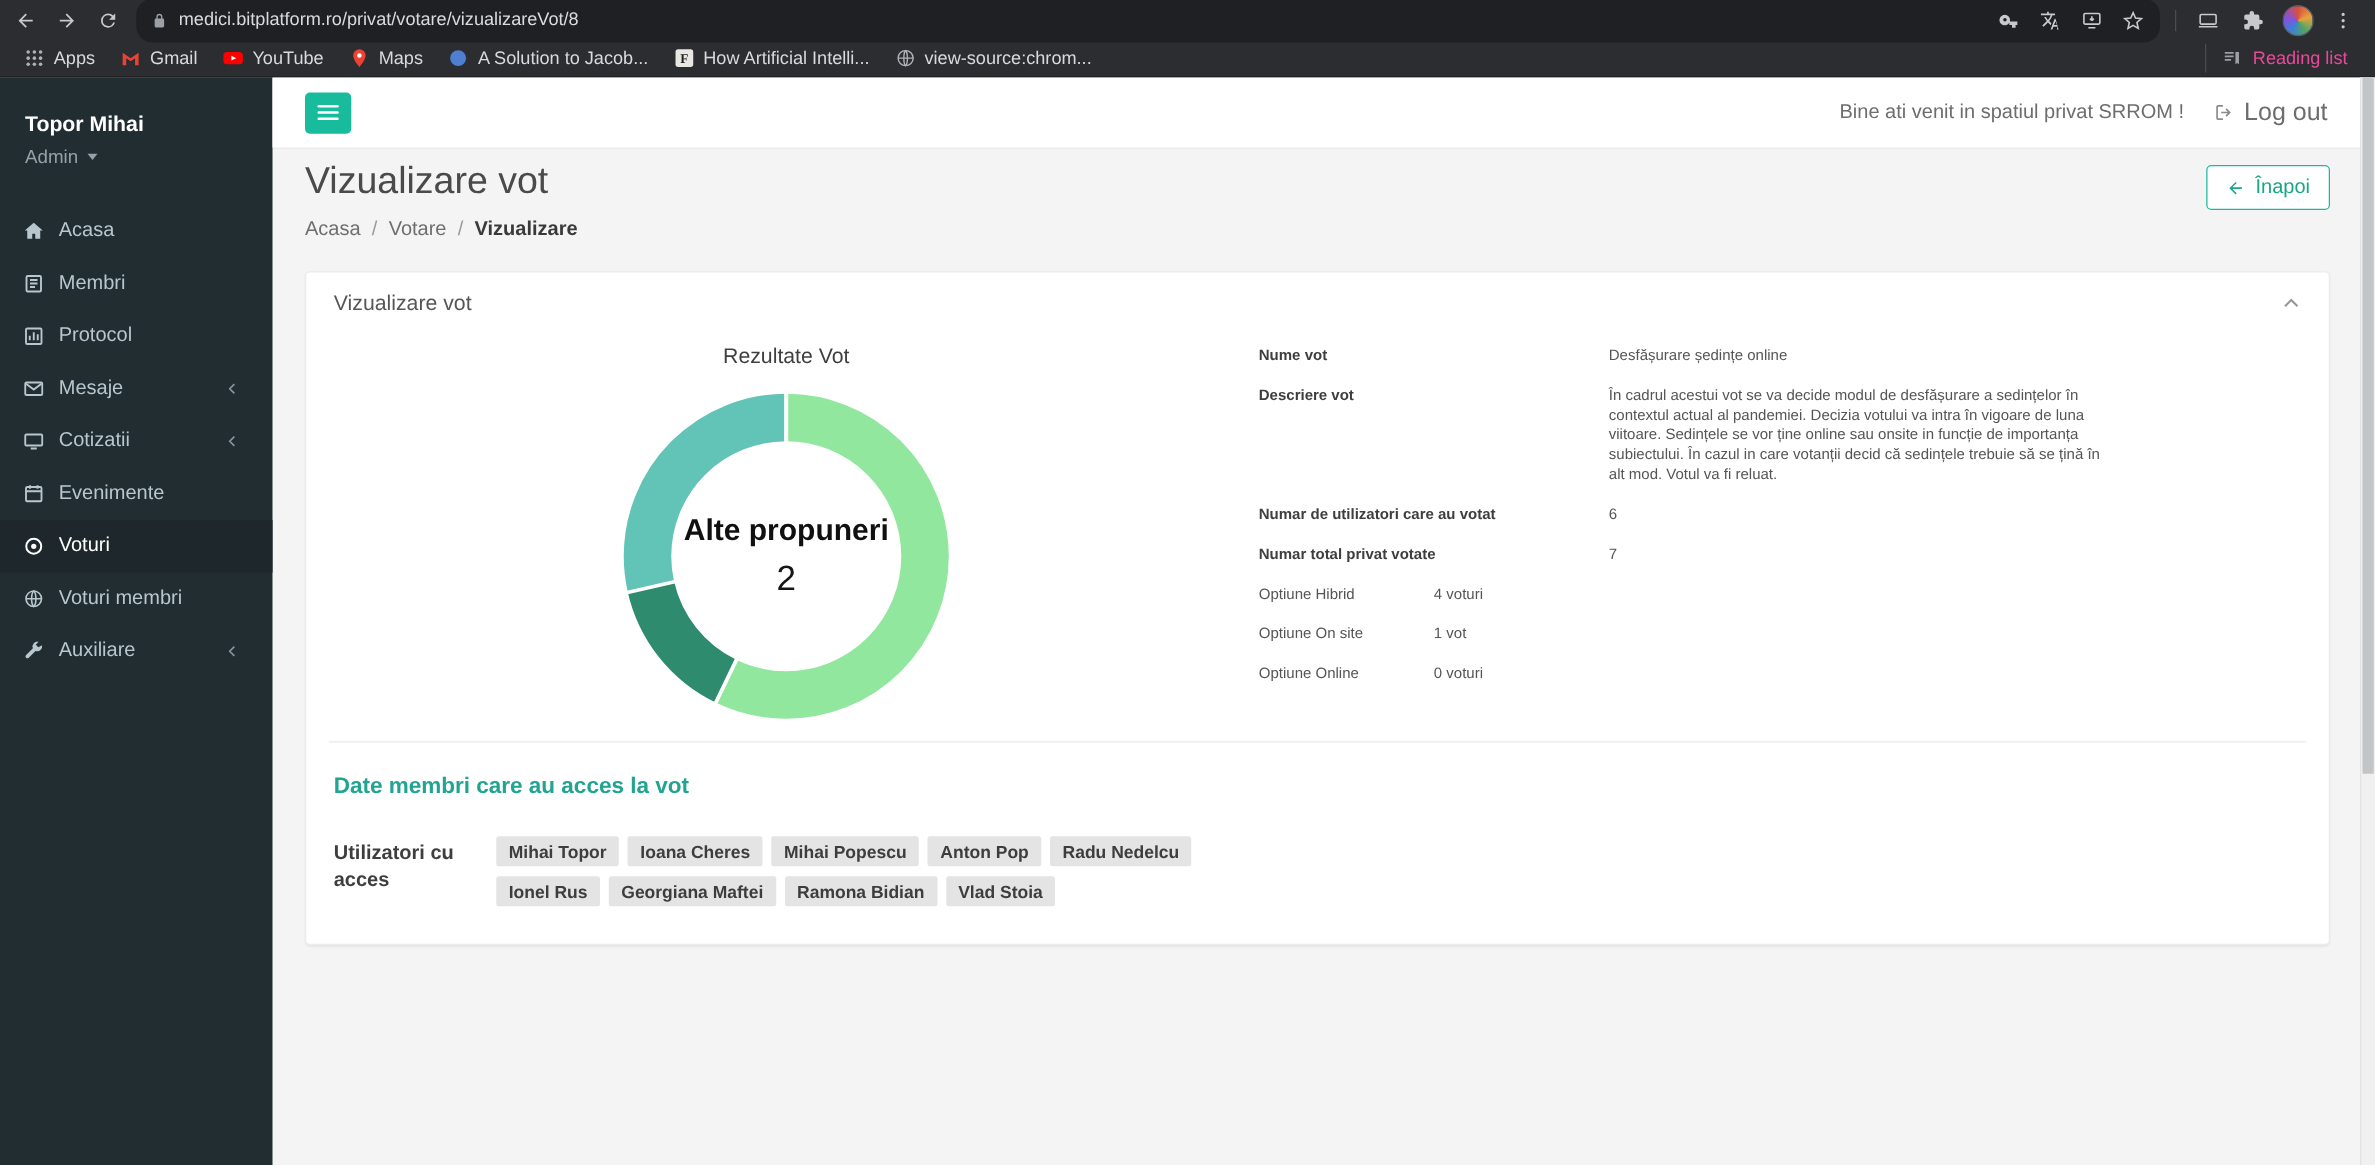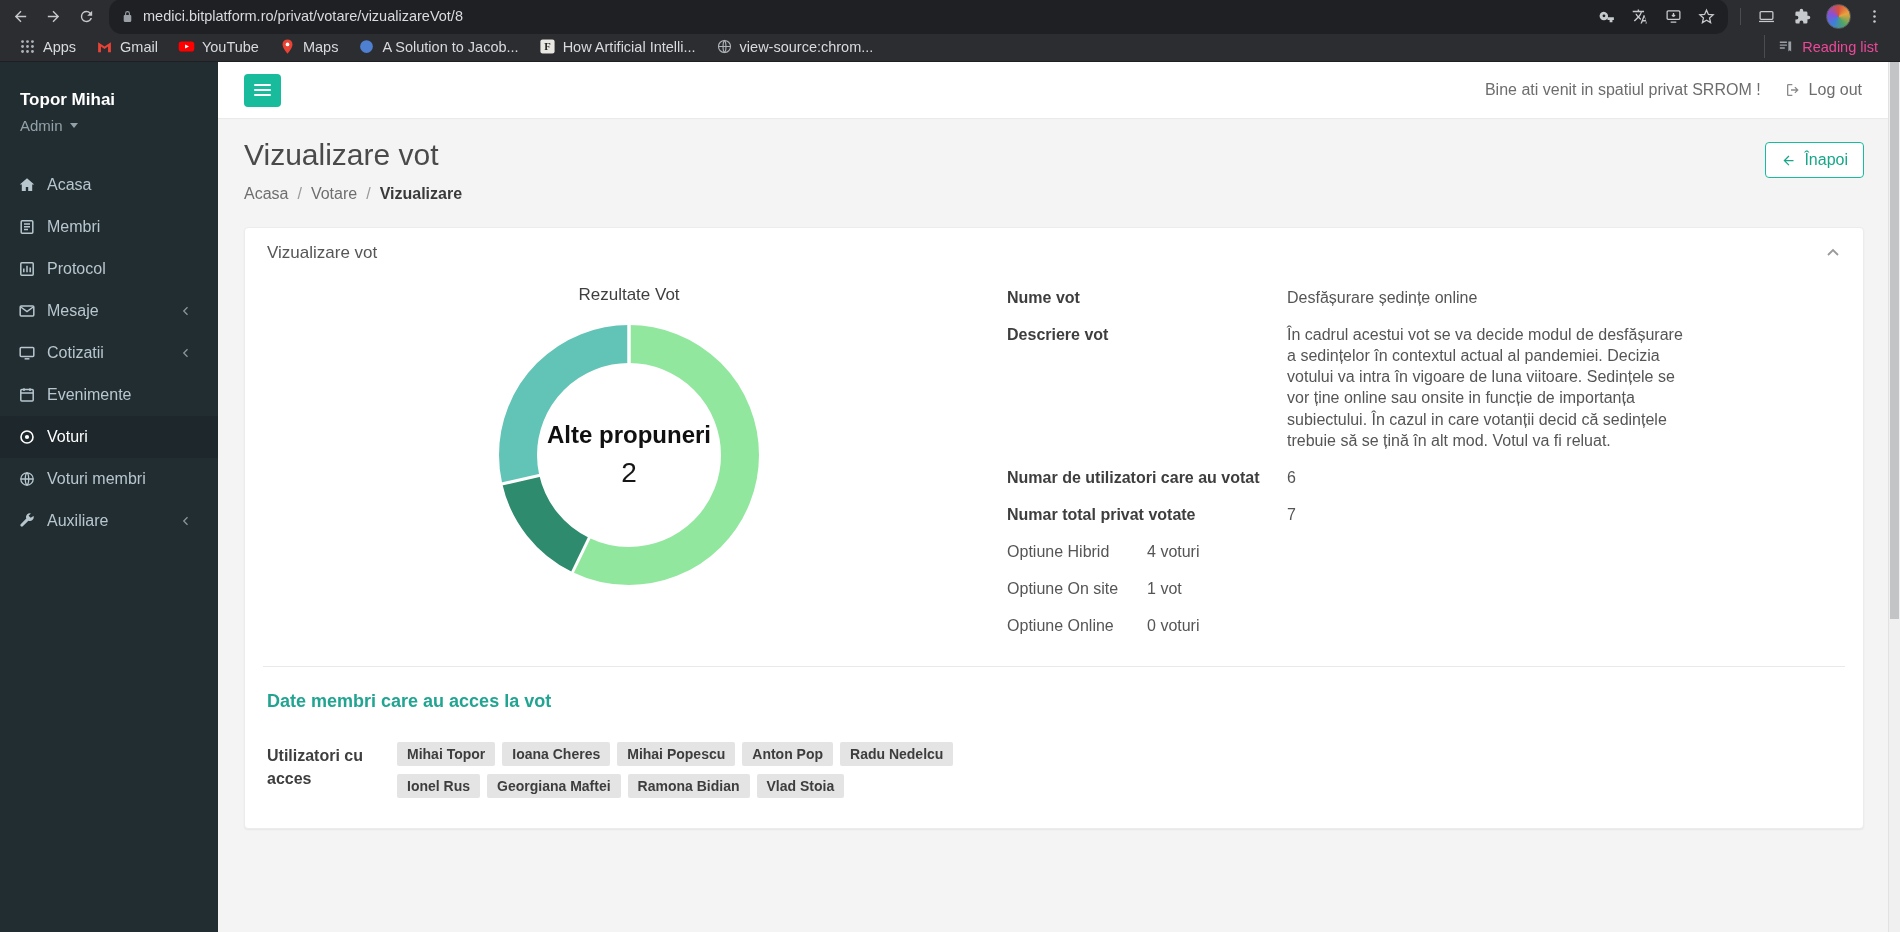--- a/index.html
+++ b/index.html
@@ -42,24 +42,24 @@
   .side-item .icon { width: 16px; height: 16px; margin-right: 12px; flex-shrink: 0; }
   .side-item.active { background: #1e282c; color: #ffffff; }
   .side-item .chev { margin-left: auto; width: 12px; height: 12px; color: #8a979e; }
 
   .main { flex: 1; display: flex; flex-direction: column; min-width: 0; }
   .main-header { height: 56px; background: #ffffff; display: flex; align-items: center; padding: 0 38px 0 26px; flex-shrink: 0; box-shadow: 0 1px 1px rgba(0,0,0,.04); }
   .hamburger { width: 37px; height: 33px; background: #18bc9c; border-radius: 4px; display: flex; flex-direction: column; align-items: center; justify-content: center; gap: 3px; border: none; }
   .hamburger span { width: 17px; height: 2px; background: #fff; border-radius: 1px; }
   .header-right { margin-left: auto; display: flex; align-items: center; gap: 24px; }
   .welcome { color: #6d6d6d; font-size: 16px; }
-  .logout { display: flex; align-items: center; gap: 8px; color: #6d6d6d; font-size: 16px; }
+  .logout { display: flex; align-items: center; gap: 8px; color: #6d6d6d; font-size: 20px; }
   .logout .icon { width: 16px; height: 16px; color: #8a8a8a; }
 
-  .content { flex: 1; padding: 12px 36px 0 26px; }
+  .content { flex: 1; padding: 2px 36px 0 26px; }
   .page-head { display: flex; justify-content: space-between; align-items: flex-start; }
   .page-title { font-size: 30px; font-weight: 400; color: #4a4a4a; margin-top: 8px; }
   .breadcrumb { margin-top: 13px; font-size: 16px; color: #6e6e6e; }
   .breadcrumb .sep { color: #9a9a9a; padding: 0 9px; }
   .bc-link { color: #6e6e6e; }
   .bc-current { color: #3a3a3a; font-weight: bold; }
   .btn-back { margin-top: 12px; display: flex; align-items: center; gap: 8px; background: #fff; border: 1px solid #18bc9c; color: #18a689; font-size: 16px; border-radius: 4px; padding: 0 15px; height: 36px; }
   .btn-back .icon { width: 15px; height: 15px; }
 
   
@@ -68,21 +68,21 @@
   .collapse-btn { width: 16px; height: 16px; color: #9a9a9a; background: none; border: none; padding: 0; }
   .card-body { display: flex; padding: 8px 22px 0; }
   .col-chart { width: 46%; flex-shrink: 0; }
   .chart-box { width: 330px; margin: 0 auto; text-align: center; }
   .chart-title { font-size: 17px; color: #3f3f3f; margin: 6px 0 16px; }
   .donut-wrap { position: relative; width: 268px; height: 268px; margin: 0 auto; }
   .center-text { position: absolute; inset: 0; display: flex; flex-direction: column; align-items: center; justify-content: center; pointer-events: none; }
   .center-label { font-size: 24px; font-weight: bold; color: #101010; }
   .center-value { font-size: 28px; color: #161616; margin-top: 8px; }
 
-  .col-details { flex: 1; padding: 8px 0 0 16px; font-size: 16px; color: #555; min-width: 0; }
+  .col-details { flex: 1; padding: 8px 0 0 16px; font-size: 12px; color: #555; min-width: 0; }
   .detail-row { display: flex; margin-bottom: 16px; }
   .detail-row .dlabel { width: 140px; flex-shrink: 0; padding-right: 10px; line-height: 1.32; }
   .detail-row.emphasis .dlabel { width: 280px; font-weight: bold; color: #3e3e3e; }
   .detail-row .dvalue { max-width: 400px; line-height: 1.32; }
 
   .card-divider { border-top: 1px solid #e9e9ea; margin: 14px 18px 0; }
   .members { padding: 24px 22px 30px; }
   .members-heading { color: #21a491; font-size: 18px; font-weight: bold; margin-bottom: 30px; }
   .members-row { display: flex; }
   .m-label { width: 116px; flex-shrink: 0; font-weight: bold; color: #3e3e3e; font-size: 16px; line-height: 1.4; padding-top: 3px; }

